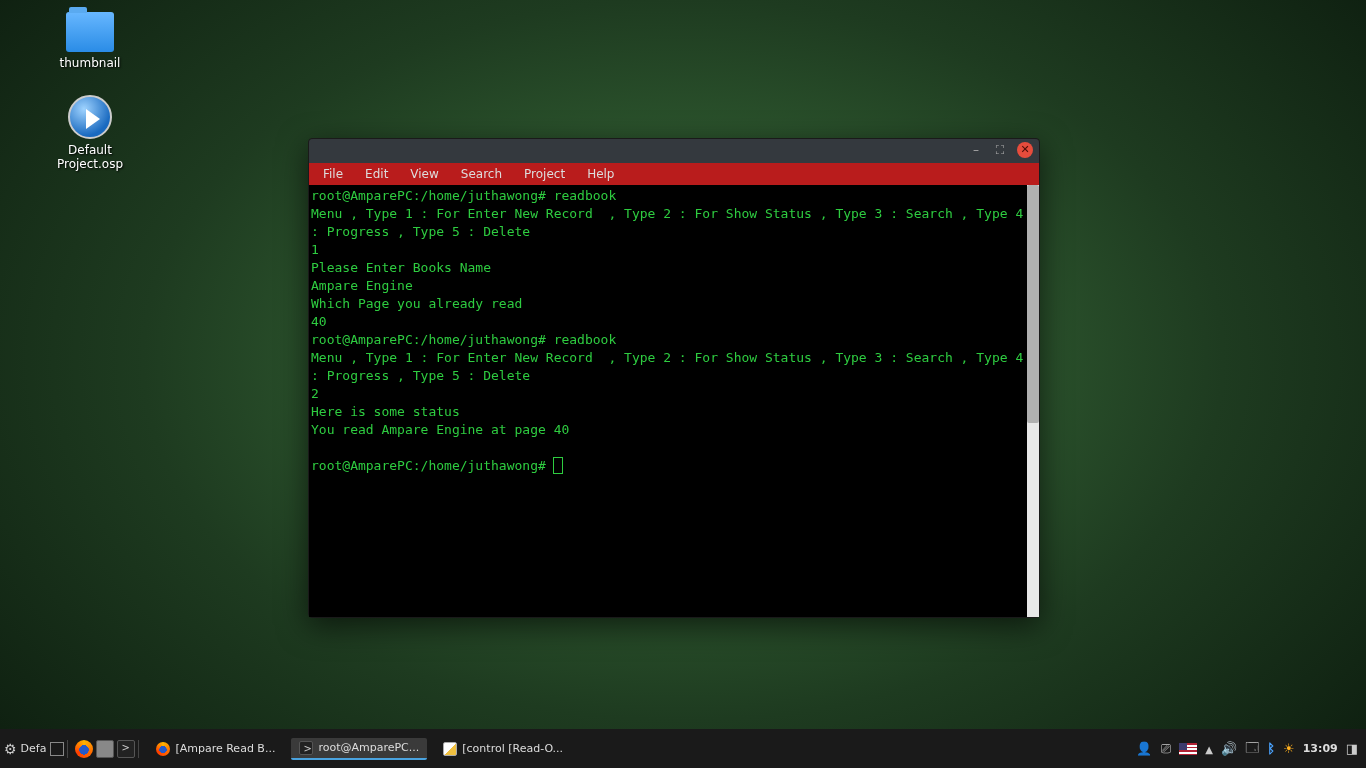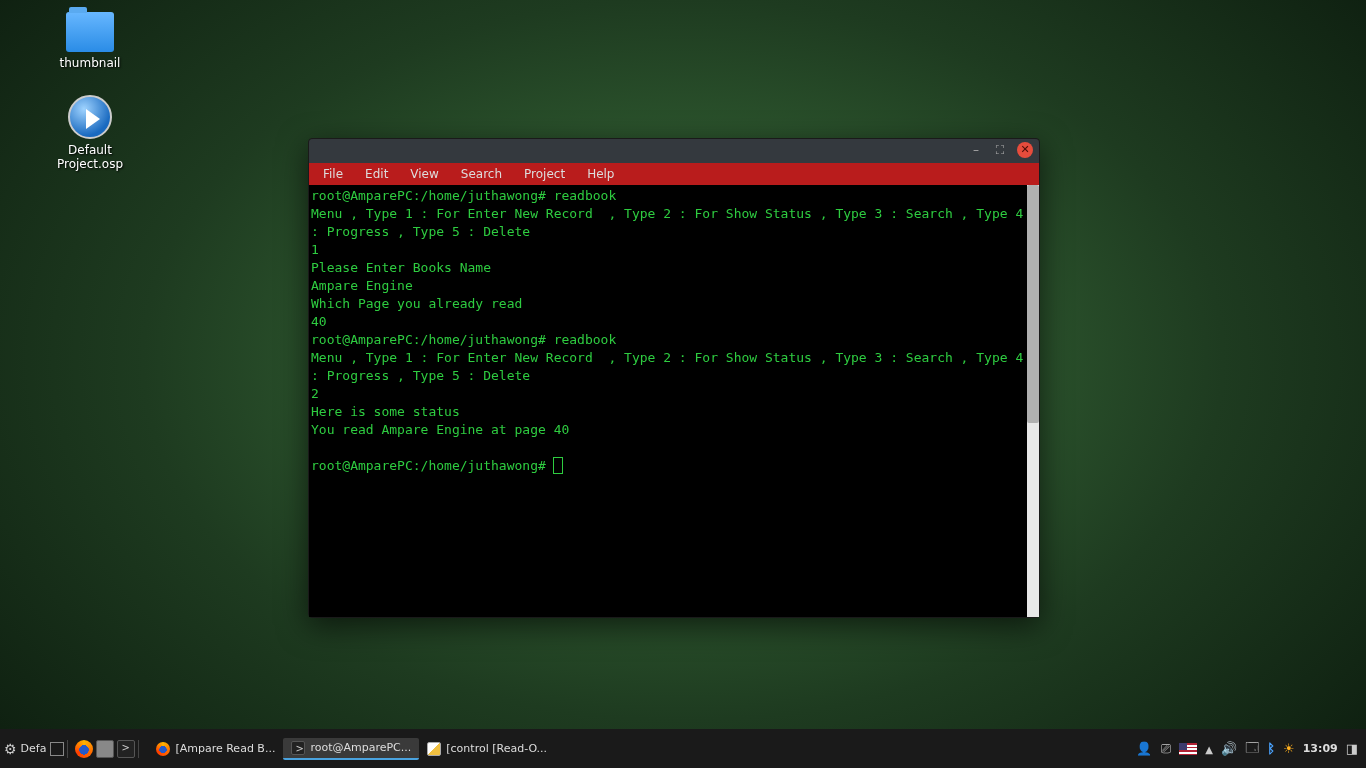--- a/index.html
+++ b/index.html
@@ -65,21 +65,21 @@
   
   .taskbar {
     position: absolute; left: 0; bottom: 0; width: 100%; height: 39px;
     background: #1a1a1a; display: flex; align-items: center;
     font-size: 11px; color: #ddd; padding: 0 4px;
   }
   .taskbar .sep { width: 1px; height: 18px; background: #444; margin: 0 3px; }
   .tb-left { display: flex; align-items: center; gap: 4px; }
   .tb-apps { display: flex; align-items: center; gap: 3px; margin-left: 4px; }
   .tb-appicon { width: 18px; height: 18px; border-radius: 2px; display: flex; align-items: center; justify-content: center; font-size: 12px; }
-  .tb-tasks { display: flex; align-items: center; gap: 0; margin-left: 6px; flex: 1; }
+  .tb-tasks { display: flex; align-items: center; gap: 8px; margin-left: 6px; flex: 1; }
   .task-btn { display: flex; align-items: center; gap: 5px; padding: 2px 8px; height: 22px; max-width: 180px; border-radius: 2px; cursor: pointer; }
   .task-btn.active { background: #3a3a3a; border-bottom: 2px solid #4aa3df; }
   .task-btn .ticon { width: 14px; height: 14px; flex-shrink: 0; }
   .task-btn .tlabel { white-space: nowrap; overflow: hidden; text-overflow: ellipsis; font-size: 11px; }
   .tb-right { display: flex; align-items: center; gap: 8px; margin-left: auto; padding-right: 4px; }
   .tb-right .tray-icon { font-size: 13px; color: #ccc; cursor: pointer; }
   .tb-right .flag { width: 18px; height: 12px; background: linear-gradient(#b22234 0 15%, #fff 15% 30%, #b22234 30% 45%, #fff 45% 60%, #b22234 60% 75%, #fff 75% 90%, #b22234 90% 100%); position: relative; }
   .tb-right .flag::before { content:""; position:absolute; left:0; top:0; width:8px; height:7px; background:#3c3b6e; }
   .clock { font-size: 11px; font-weight: bold; }
 

